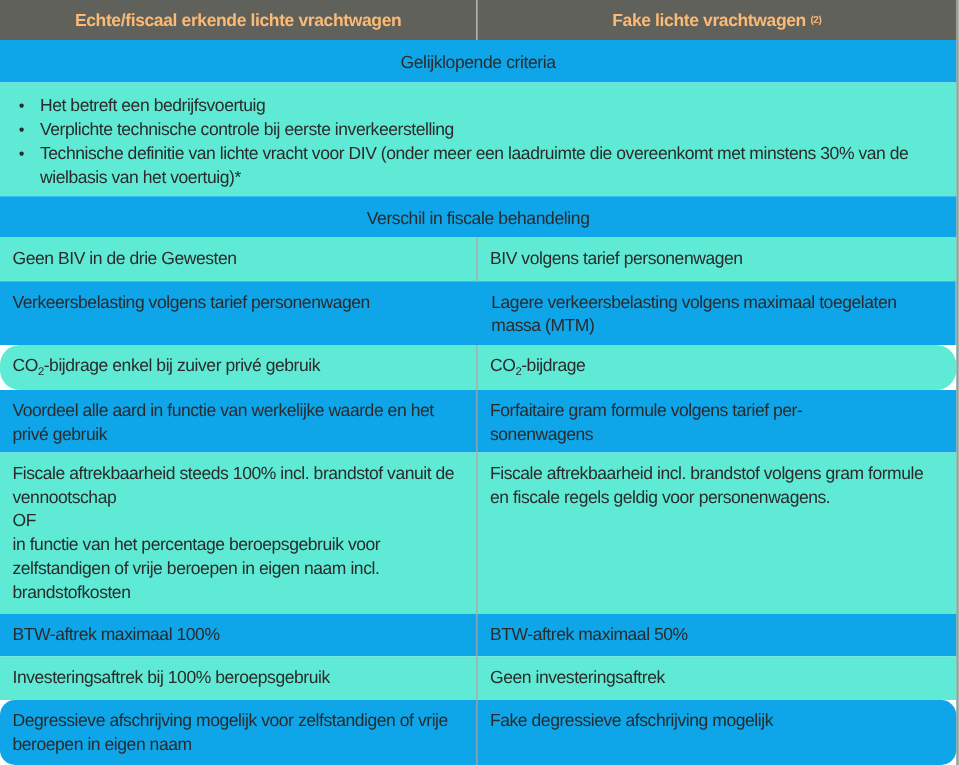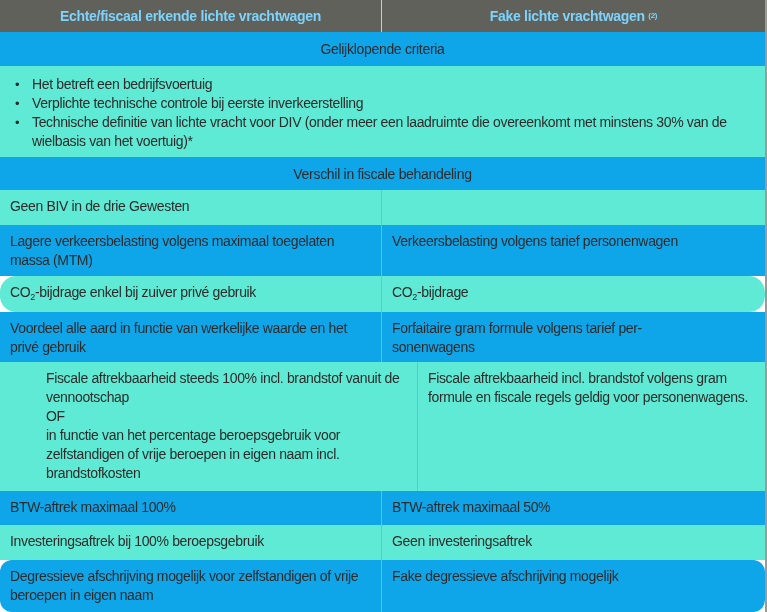--- a/index.html
+++ b/index.html
@@ -1,19 +1,19 @@
 <!DOCTYPE html>
 <html><head>
 <meta charset="utf-8">
 <style>
   html, body { margin: 0; padding: 0; background: #ffffff; }
   body { width: 767px; height: 612px; overflow: hidden; font-family: "Liberation Sans Narrow", "Liberation Sans", sans-serif; color: #2b2b2b; }
   .table { position: absolute; left: 0; top: 0; width: 765px; border-right: 2px solid #9a9a96; }
   .row { display: flex; box-sizing: border-box; }
-  .hdr { background: #5f615a; color: #7dd3fc; height: 32px; font-weight: bold; font-size: 14.5px; }
+  .hdr { background: #5f615a; color: #fdba74; height: 32px; font-weight: bold; font-size: 14.5px; }
   .hdr .cell { display: flex; align-items: center; justify-content: center; letter-spacing: -0.3px; }
   .hdr .cell.left { border-right: 1px solid #c9c9c5; }
   .gray { background: #0ea5e9; }
   .white { background: #5eead4; }
   .section { justify-content: center; align-items: center; font-size: 14px; letter-spacing: -0.3px; }
   .cell { box-sizing: border-box; padding: 7px 10px 0 10px; font-size: 14px; line-height: 19px; letter-spacing: -0.35px; }
   .cell.left { width: 382px; border-right: 1px solid #a8a8a4; }
   .cell.right { flex: 1; }
   .bullets { padding: 9px 10px 0 10px; font-size: 14px; line-height: 19px; letter-spacing: -0.35px; width: 100%; box-sizing: border-box; }
   .bullets ul { margin: 0; padding: 0 0 0 22px; list-style: none; }
@@ -50,39 +50,40 @@
       </ul>
     </div>
   </div>
 
   <div class="row gray section" style="height:33px;">
     <span>Verschil in fiscale behandeling</span>
   </div>
 
   <div class="row white" style="height:35px;">
     <div class="cell left">Geen BIV in de drie Gewesten</div>
+    <div class="cell right">BIV volgens tarief personenwagen</div>
   </div>
 
   <div class="row gray" style="height:51px;">
+    <div class="cell right">Verkeersbelasting volgens tarief personenwagen</div>
     <div class="cell left">Lagere verkeersbelasting volgens maximaal toegelaten massa (MTM)</div>
-    <div class="cell right">Verkeersbelasting volgens tarief personenwagen</div>
   </div>
 
   <div class="row white" style="height:36px;border-radius:16px;">
     <div class="cell left"><span>CO</span><sub>2</sub><span>-bijdrage enkel bij zuiver privé gebruik</span></div>
     <div class="cell right"><span>CO</span><sub>2</sub><span>-bijdrage</span></div>
   </div>
 
   <div class="row gray" style="height:50px;">
     <div class="cell left">Voordeel alle aard in functie van werkelijke waarde en het privé gebruik</div>
     <div class="cell right ml">Forfaitaire gram formule volgens tarief per-
 sonenwagens</div>
   </div>
 
-  <div class="row white" style="height:129px;padding-left:36px;">
+  <div class="row white" style="height:129px;">
     <div class="cell left ml">Fiscale aftrekbaarheid steeds 100% incl.  brandstof vanuit de vennootschap
 OF
 in functie van het percentage beroepsgebruik voor zelfstandigen of vrije beroepen in eigen naam incl. brandstofkosten</div>
     <div class="cell right">Fiscale aftrekbaarheid incl. brandstof volgens gram formule en fiscale regels geldig voor personenwagens.</div>
   </div>
 
   <div class="row gray" style="height:34px;">
     <div class="cell left">BTW-aftrek maximaal 100%</div>
     <div class="cell right">BTW-aftrek maximaal 50%</div>
   </div>

